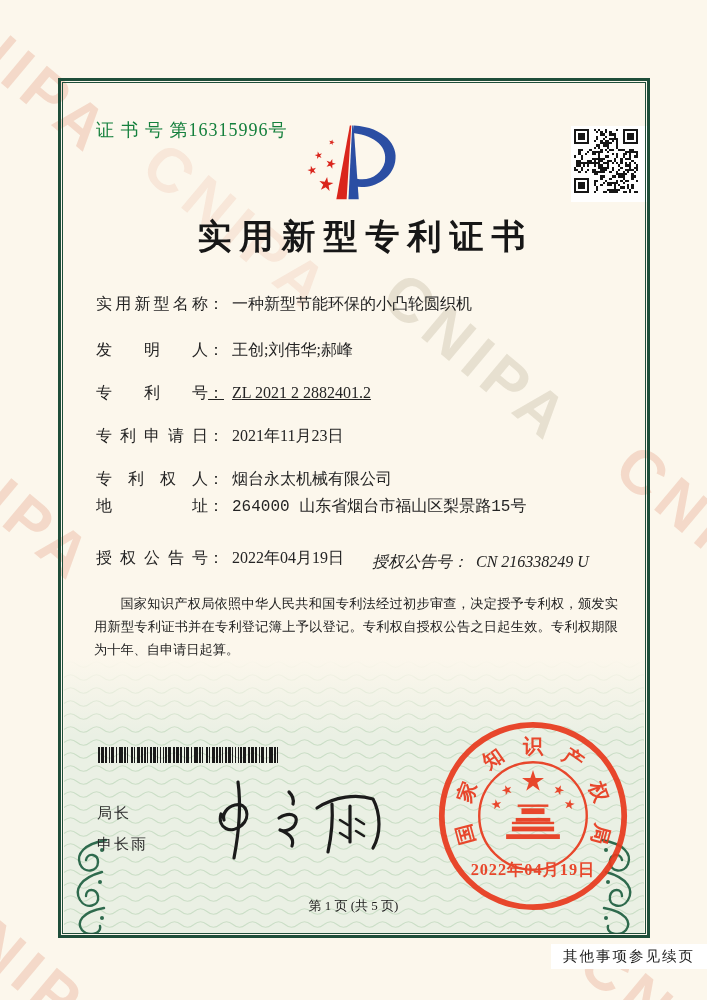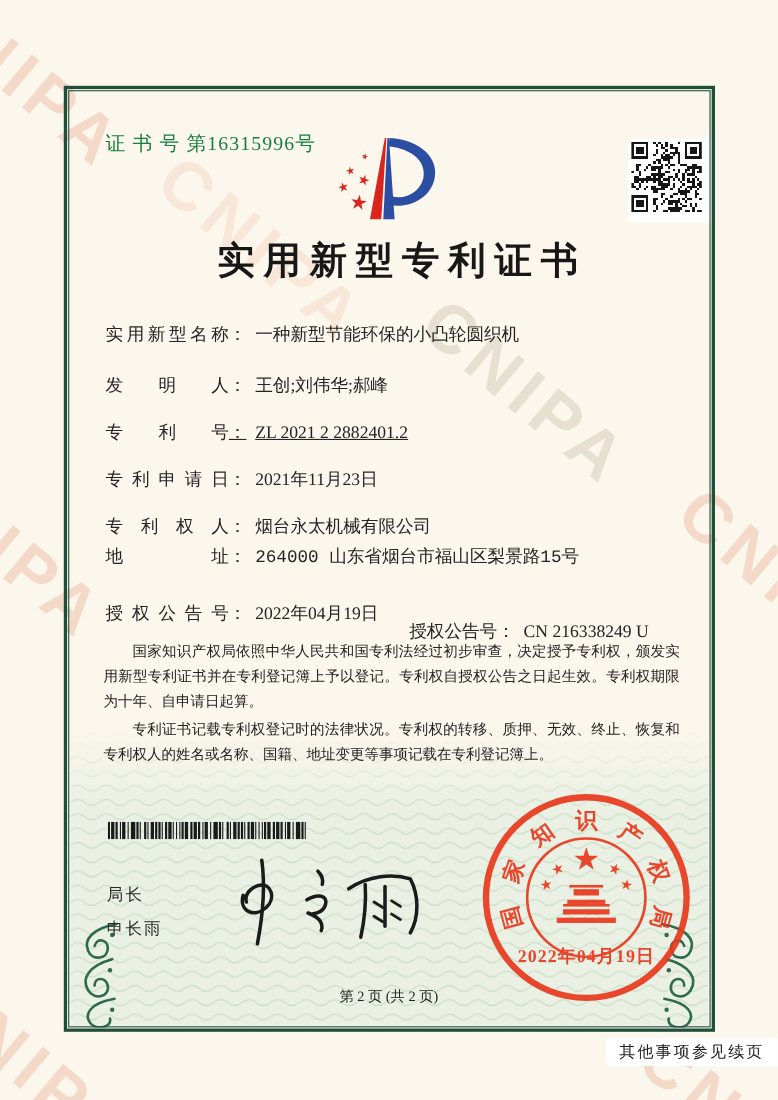--- a/index.html
+++ b/index.html
@@ -34,24 +34,24 @@
     background:linear-gradient(#fcf7ec,rgba(252,247,236,0));}
   .orn{position:absolute;z-index:3;}
   .cert-no{position:absolute;left:96px;top:118px;font-size:18px;letter-spacing:1px;color:#15803d;z-index:3;}
   .logo{position:absolute;left:285px;top:110px;z-index:3;}
   .qr{position:absolute;left:571px;top:126px;width:70px;height:70px;background:#fff;padding:3px;z-index:3;}
   .title{position:absolute;left:0;right:0;top:214px;text-align:center;font-size:34px;font-weight:700;
     letter-spacing:8px;color:#171717;z-index:3;margin-left:24px;}
   .frow{position:absolute;left:96px;font-size:16px;z-index:3;white-space:nowrap;color:#242424;}
   .flabel{display:inline-block;width:112px;text-align:justify;text-align-last:justify;}
   .fcolon{margin-right:8px;}
-  .pair2{position:absolute;left:276px;top:16px;}
+  .pair2{position:absolute;left:276px;top:4px;font-style:italic;}
   .paras{position:absolute;left:94px;top:580px;width:524px;z-index:3;font-size:13.2px;line-height:23px;
     text-align:justify;color:#222;}
-  .paras p{margin:0 0 2px 0;text-indent:2em;}
+  .paras p{margin:12px 0 2px 0;text-indent:2em;}
   .barcode{position:absolute;left:98px;top:747px;z-index:3;}
   .sig-title{position:absolute;left:97px;top:804px;font-size:15px;z-index:3;letter-spacing:2px;}
   .sig-name{position:absolute;left:97px;top:835px;font-size:15px;z-index:3;letter-spacing:2px;}
   .signature{position:absolute;left:205px;top:778px;z-index:3;}
   .seal{position:absolute;left:437px;top:720px;z-index:5;}
   .page-info{position:absolute;left:0;right:0;top:897px;text-align:center;font-size:13px;z-index:3;color:#222;}
   .footer-note{position:absolute;left:0;right:0;top:944px;text-align:right;z-index:3;}
   .footer-note span{display:inline-block;background:#ffffff;padding:3px 12px;font-size:14.5px;letter-spacing:2px;color:#222;}
   svg text.seal-ch{font-family:"Liberation Serif","DejaVu Serif",serif;font-weight:bold;}
 </style>
@@ -420,21 +420,20 @@
 </div>
 <div class="frow" style="top:548px;">
   <span class="flabel">授权公告号</span><span class="fcolon">：</span><span>2022年04月19日</span>
   <span class="pair2">
     <span>授权公告号</span><span class="fcolon">：</span><span>CN 216338249 U</span>
   </span>
 </div>
 
 <div class="paras">
   <p>国家知识产权局依照中华人民共和国专利法经过初步审查，决定授予专利权，颁发实用新型专利证书并在专利登记簿上予以登记。专利权自授权公告之日起生效。专利权期限为十年、自申请日起算。</p>
-  <p>专利证书记载专利权登记时的法律状况。专利权的转移、质押、无效、终止、恢复和专利权人的姓名或名称、国籍、地址变更等事项记载在专利登记簿上。</p>
 </div>
 
 <svg class="barcode" width="184" height="16" viewBox="0 0 184 16">
   <g id="barcode-bars" fill="#1a1a1a">
       <rect x="0" y="0" width="2" height="16"></rect>
       <rect x="3" y="0" width="3" height="16"></rect>
       <rect x="7" y="0" width="2" height="16"></rect>
       <rect x="11" y="0" width="1" height="16"></rect>
       <rect x="13" y="0" width="3" height="16"></rect>
       <rect x="18" y="0" width="1" height="16"></rect>
@@ -530,17 +529,17 @@
       <text class="seal-ch" x="100" y="34" transform="rotate(-35 100 100)">知</text>
       <text class="seal-ch" x="100" y="34" transform="rotate(0 100 100)">识</text>
       <text class="seal-ch" x="100" y="34" transform="rotate(35 100 100)">产</text>
       <text class="seal-ch" x="100" y="34" transform="rotate(70 100 100)">权</text>
       <text class="seal-ch" x="100" y="34" transform="rotate(105 100 100)">局</text>
     </g>
     <text x="100" y="161" fill="#e8391d" font-size="17" font-weight="bold" text-anchor="middle" letter-spacing="1">2022年04月19日</text>
   </g>
 </svg>
 
-<div class="page-info">第 2 页 (共 2 页)</div>
+<div class="page-info">第 1 页 (共 5 页)</div>
 
 <div class="footer-note">
   <span>其他事项参见续页</span>
 </div>
 
 </body></html>

